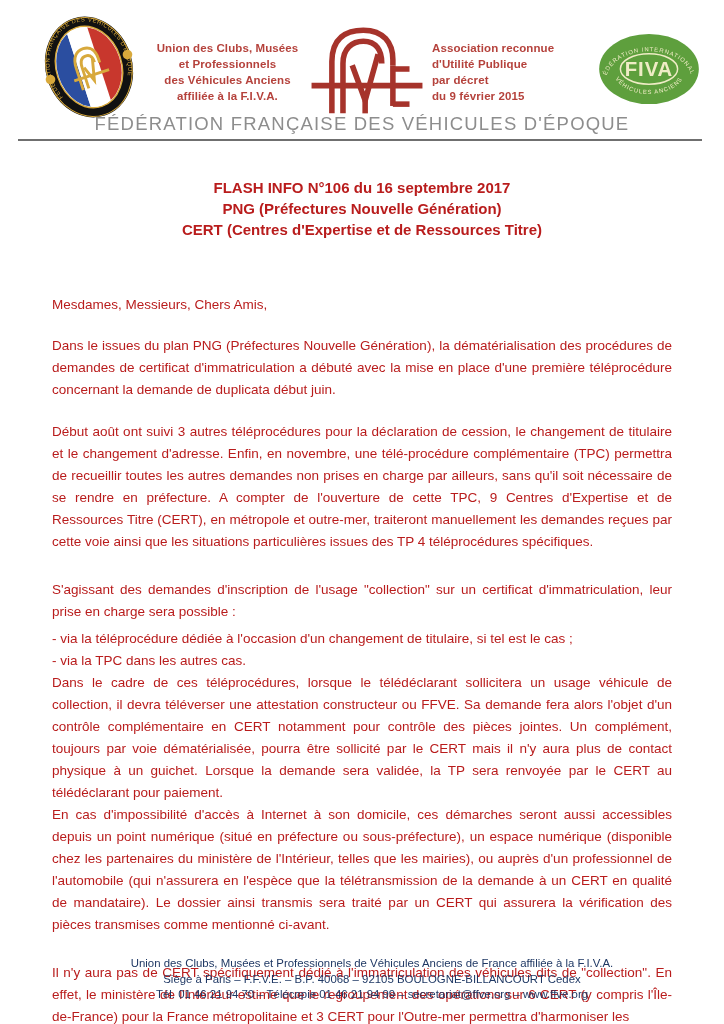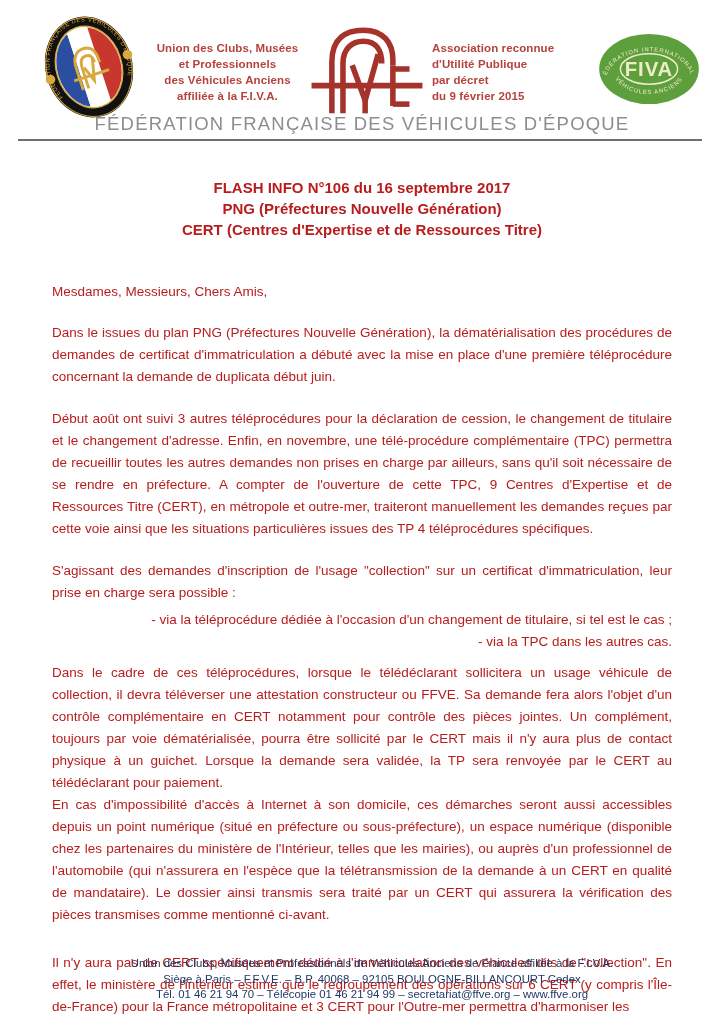--- a/index.html
+++ b/index.html
@@ -31,29 +31,29 @@
 
   
   .content {
     position:absolute; top:141px; left:52px; width:620px;
     color:#b91c1c; font-size:13.5px; line-height:22px;
   }
   .doc-title {
     margin-top:36px; text-align:center; font-weight:bold; font-size:15px;
     line-height:21px; white-space:pre-line;
   }
-  .salutation { margin-top:41px; }
+  .salutation { margin-top:54px; }
   .para { text-align:justify; white-space:pre-line; }
   .para .b { font-weight:normal; }
-  .para.list { text-align:right; }
+  .para.list { text-align:left; }
   .paragraphs .para:nth-child(1){ margin-top:19px; }
   .paragraphs .para:nth-child(2){ margin-top:20px; }
-  .paragraphs .para:nth-child(3){ margin-top:20px; }
+  .paragraphs .para:nth-child(3){ margin-top:26px; }
   .paragraphs .para:nth-child(4){ margin-top:5px; }
-  .paragraphs .para:nth-child(5){ margin-top:9px; }
+  .paragraphs .para:nth-child(5){ }
   .paragraphs .para:nth-child(6){ }
   .paragraphs .para:nth-child(7){ margin-top:26px; }
 
   
   .footer {
     position:absolute; top:956px; left:0; right:0; text-align:center;
     color:#1F3864; font-size:11.4px; line-height:15.6px; white-space:pre-line;margin-left:20px;
   }
 </style>
 </head>

